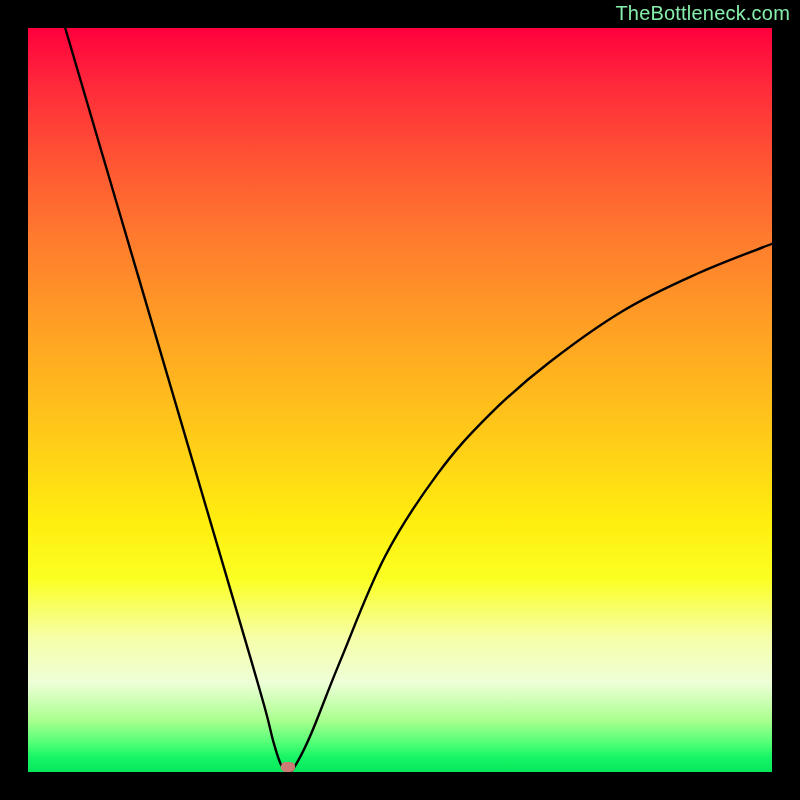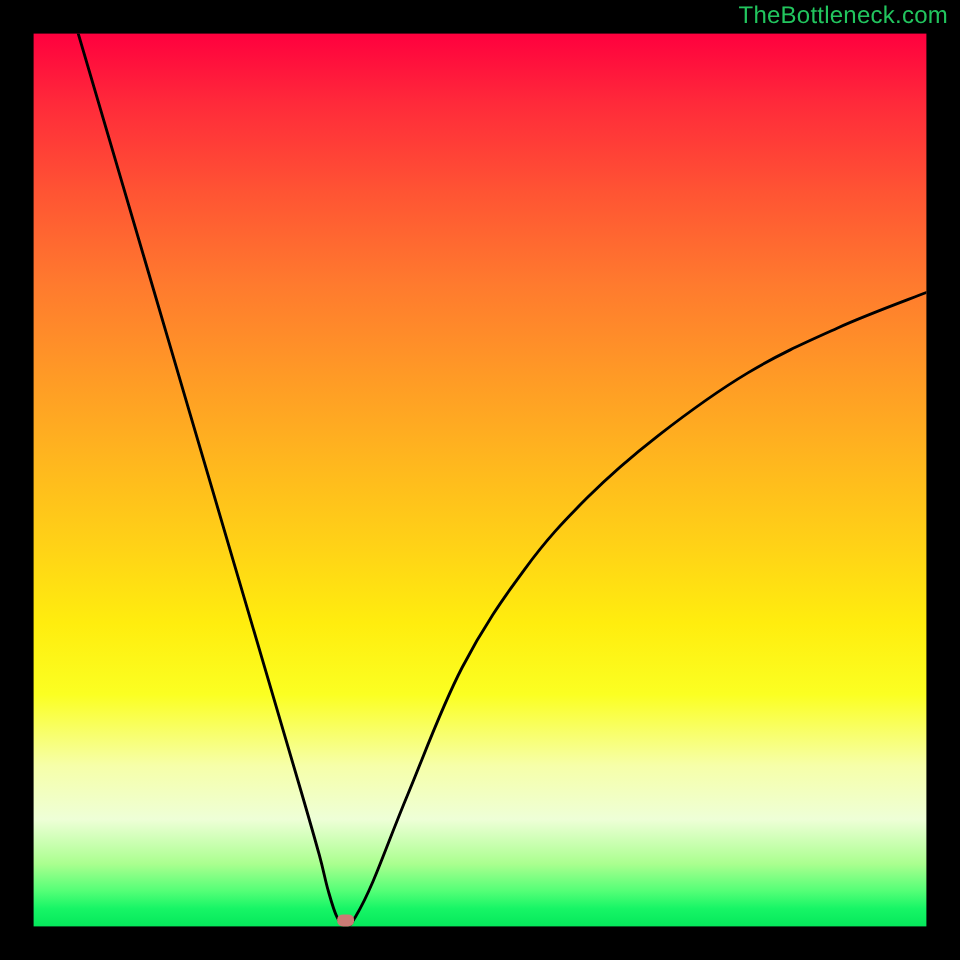--- a/index.html
+++ b/index.html
@@ -14,21 +14,21 @@
   .frame {
     position: relative;
     width: 800px;
     height: 800px;
     background: #000;
   }
   .watermark {
     position: absolute;
     top: 2px;
     right: 10px;
-    color: #22c55e;
+    color: #86efac;
     font-size: 20px;
     font-weight: 400;
     letter-spacing: 0.2px;
     z-index: 20;
   }
   .plot {
     position: absolute;
     left: 28px;
     top: 28px;
     width: 744px;

